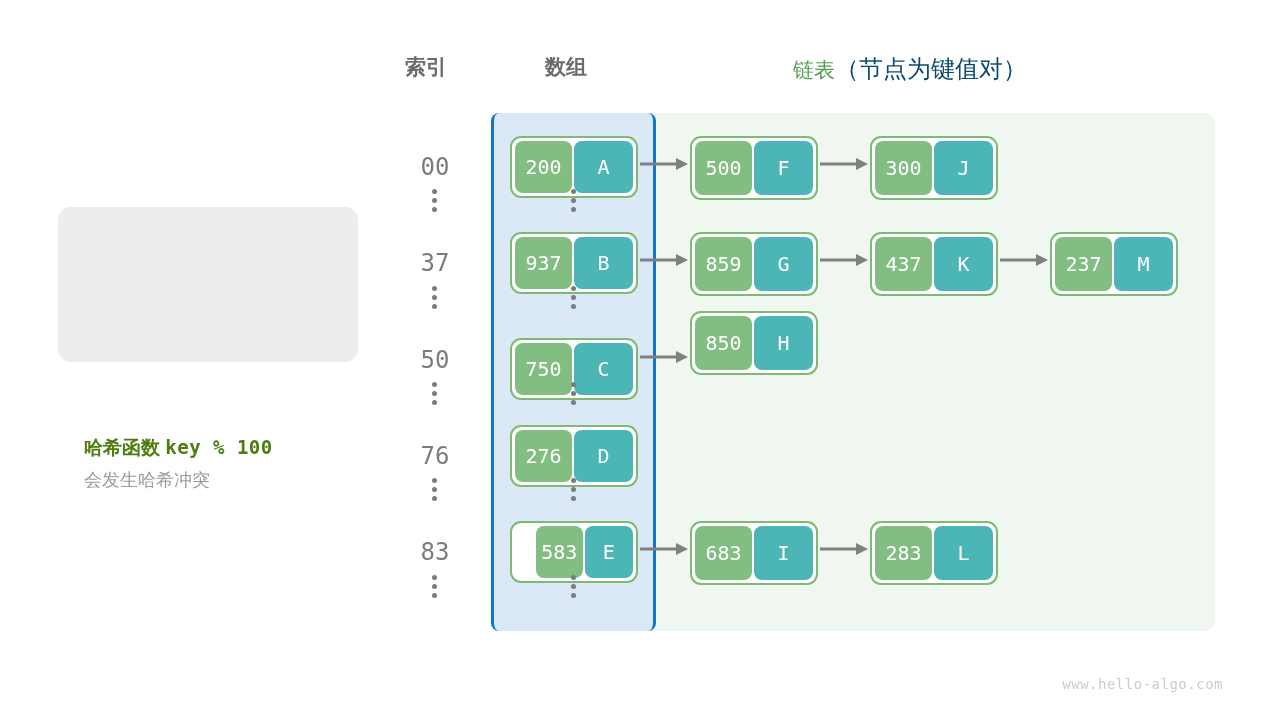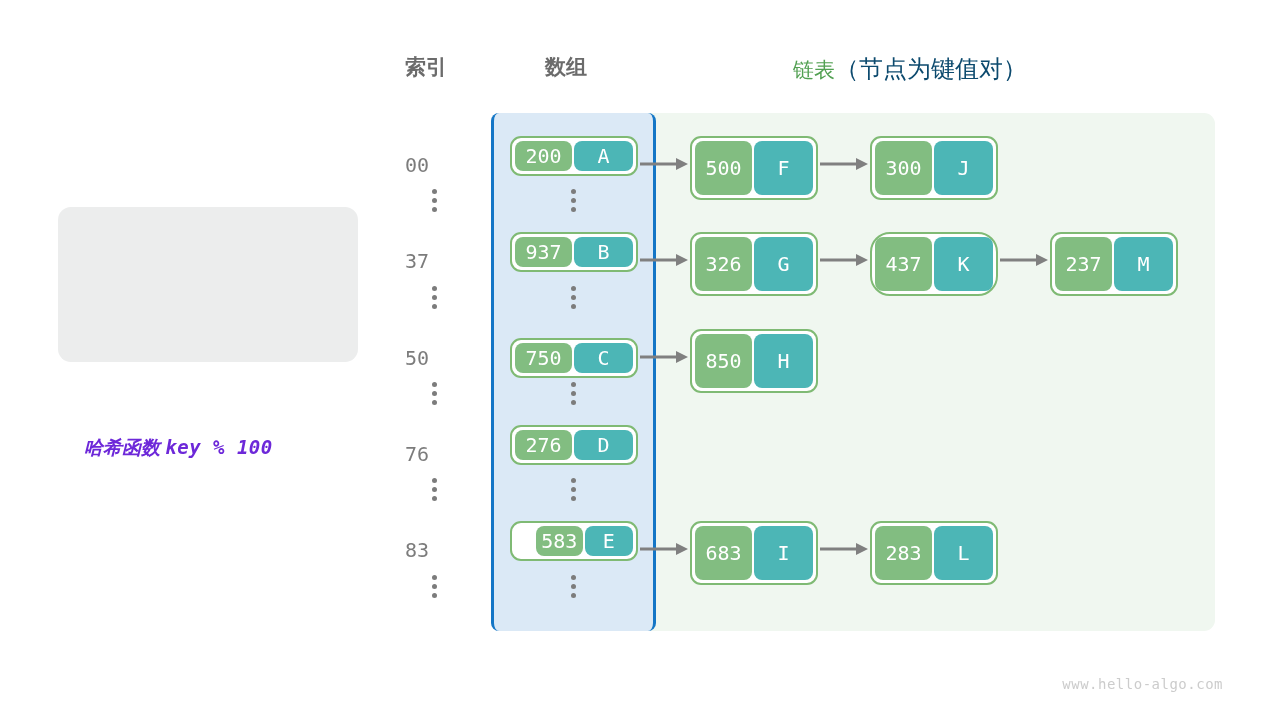--- a/index.html
+++ b/index.html
@@ -64,24 +64,23 @@
 
   
   #hash-block {
     position: absolute;
     left: 84px;
     top: 435px;
   }
   #hash-title {
     font-size: 19px;
     font-weight: bold;
-    color: #6d28d9;
+    color: #4d7c0f;
     white-space: nowrap;
     margin-bottom: 4px;
-    font-style: italic;
   }
   #hash-title .mono {
     font-family: "DejaVu Sans Mono", "Liberation Mono", monospace;
     font-size: 19px;
     font-weight: bold;
     letter-spacing: 0.5px;
   }
   .hash-line {
     font-size: 18px;
     color: #9a9c9c;
@@ -107,22 +106,23 @@
     height: 518px;
     background: #dbe9f6;
     border-left: 3px solid #1476c6;
     border-right: 3px solid #1476c6;
     border-radius: 8px;
     box-sizing: border-box;
   }
   .index-label {
     position: absolute;
     width: 60px;
+    text-align: center;
     font-family: "DejaVu Sans Mono", "Liberation Mono", monospace;
-    font-size: 20px;
+    font-size: 24px;
     color: #7c7c7c;
   }
 
   
   .ellipsis {
     position: absolute;
     display: flex;
     flex-direction: column;
     align-items: center;
     gap: 4px;
@@ -159,21 +159,21 @@
   .node .key {
     background: #82bd81;
     border-radius: 8px;
   }
   .node .val {
     background: #4cb6b6;
     border-radius: 8px;
   }
 
   
-  .node.in-array { width: 128px; height: 40px; }
+  .node.in-array { width: 128px; height: 62px; }
   .node.in-array .key { width: 58px; height: 100%; }
   .node.in-array .val { width: 60px; height: 100%; }
 
   
   .node.in-list { width: 128px; height: 64px; }
   .node.in-list .key { width: 58px; height: 100%; }
   .node.in-list .val { width: 60px; height: 100%; }
 
   
   .arrow {
@@ -205,20 +205,21 @@
   </div>
 
   <div id="info-card">
   </div>
 
   <div id="hash-block">
     <div id="hash-title">
       <span>哈希函数</span>
       <span class="mono">key % 100</span>
     </div>
+    <div class="hash-line">会发生哈希冲突</div>
   </div>
 
   <div id="list-panel"></div>
   <div id="array-panel"></div>
 
   <div id="layers">
       <div class="index-label" style="left: 405px; top: 153px;">00</div>
       <div class="node in-array" style="left: 510px; top: 136px;">
         <div class="key">200</div>
         <div class="val">A</div>
@@ -238,24 +239,24 @@
       <svg class="arrow" width="48" height="14" viewBox="0 0 48 14" style="left: 820px; top: 157px;">
         <line x1="0" y1="7" x2="37" y2="7" stroke="#808080" stroke-width="3"></line>
         <polygon points="36,1 48,7 36,13" fill="#808080"></polygon>
       </svg>
       <div class="index-label" style="left: 405px; top: 249px;">37</div>
       <div class="node in-array" style="left: 510px; top: 232px;">
         <div class="key">937</div>
         <div class="val">B</div>
       </div>
       <div class="node in-list" style="left: 690px; top: 232px;">
-        <div class="key">326</div>
+        <div class="key">859</div>
         <div class="val">G</div>
       </div>
-      <div class="node in-list" style="left: 870px; top: 232px; border-radius: 20px;">
+      <div class="node in-list" style="left: 870px; top: 232px;">
         <div class="key">437</div>
         <div class="val">K</div>
       </div>
       <div class="node in-list" style="left: 1050px; top: 232px;">
         <div class="key">237</div>
         <div class="val">M</div>
       </div>
       <svg class="arrow" width="48" height="14" viewBox="0 0 48 14" style="left: 640px; top: 253px;">
         <line x1="0" y1="7" x2="37" y2="7" stroke="#808080" stroke-width="3"></line>
         <polygon points="36,1 48,7 36,13" fill="#808080"></polygon>
@@ -266,21 +267,21 @@
       </svg>
       <svg class="arrow" width="48" height="14" viewBox="0 0 48 14" style="left: 1000px; top: 253px;">
         <line x1="0" y1="7" x2="37" y2="7" stroke="#808080" stroke-width="3"></line>
         <polygon points="36,1 48,7 36,13" fill="#808080"></polygon>
       </svg>
       <div class="index-label" style="left: 405px; top: 346px;">50</div>
       <div class="node in-array" style="left: 510px; top: 329px; margin-top: 9px;">
         <div class="key">750</div>
         <div class="val">C</div>
       </div>
-      <div class="node in-list" style="left: 690px; top: 329px;">
+      <div class="node in-list" style="left: 690px; top: 311px;">
         <div class="key">850</div>
         <div class="val">H</div>
       </div>
       <svg class="arrow" width="48" height="14" viewBox="0 0 48 14" style="left: 640px; top: 350px;">
         <line x1="0" y1="7" x2="37" y2="7" stroke="#808080" stroke-width="3"></line>
         <polygon points="36,1 48,7 36,13" fill="#808080"></polygon>
       </svg>
       <div class="index-label" style="left: 405px; top: 442px;">76</div>
       <div class="node in-array" style="left: 510px; top: 425px;">
         <div class="key">276</div>

